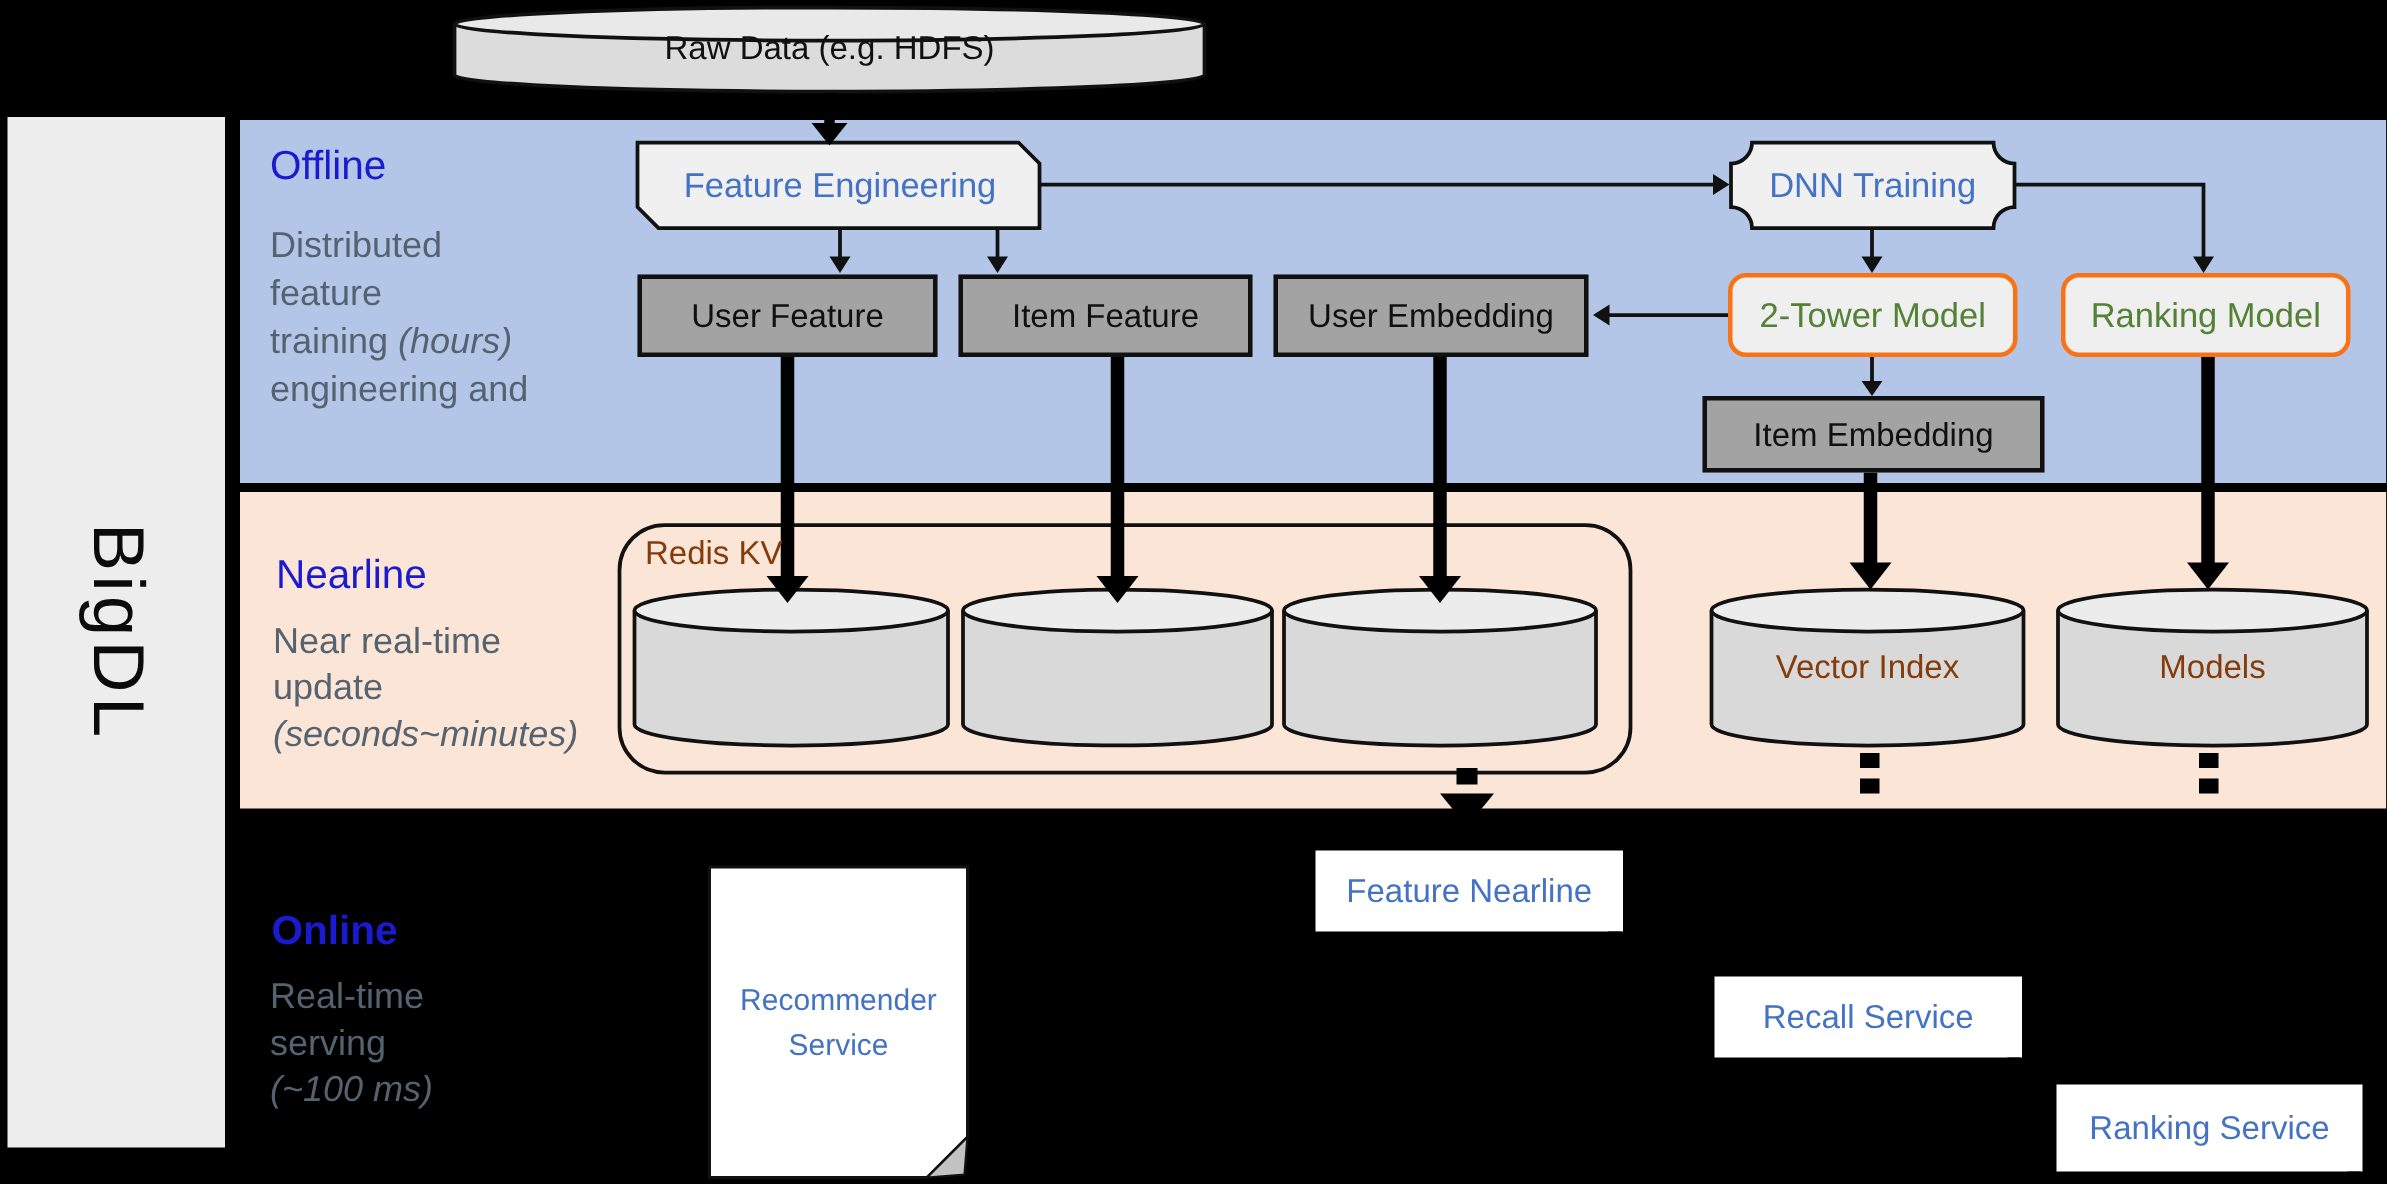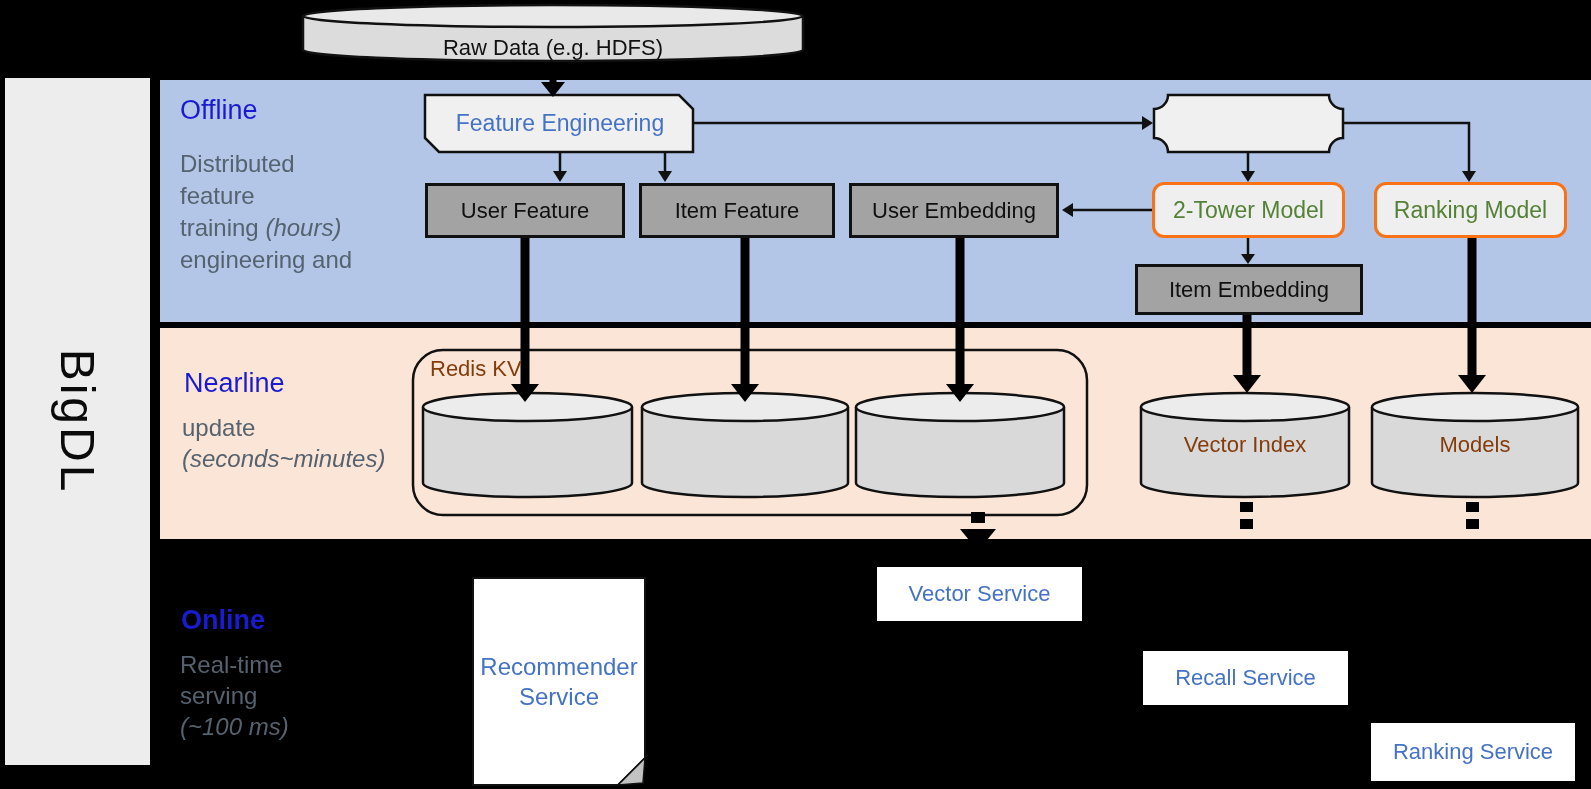--- a/index.html
+++ b/index.html
@@ -21,26 +21,26 @@
   .sec-title.online{font-weight:700;}
   .sec-sub{font-size:24px;color:#55626f;line-height:32px;white-space:nowrap;}
   .sec-sub .it{font-style:italic;}
   
   .node{display:flex;align-items:center;justify-content:center;box-sizing:border-box;}
   .box-dark{background:#a3a3a3;border:3px solid #111;color:#101010;font-size:22px;}
   .box-round{background:#efefef;border:3px solid #f97316;border-radius:12px;color:#538135;font-size:23px;}
   .lbl{display:flex;align-items:center;justify-content:center;text-align:center;}
   .lbl-blue{color:#4472c4;font-size:23px;}
   .lbl-brown{color:#843c0c;font-size:22px;}
-  .lbl-black{color:#111;font-size:22px;margin-top:16px;}
+  .lbl-black{color:#111;font-size:22px;}
   
   .svc{background:#ffffff;color:#4472c4;font-size:22px;display:flex;align-items:center;justify-content:center;}
   .svc::after{content:"";position:absolute;right:1px;bottom:-9px;width:0;height:0;
     border-top:9px solid #000;border-left:9px solid transparent;}
-  .doc-label{color:#4472c4;font-size:24px;line-height:30px;}
+  .doc-label{color:#4472c4;font-size:20px;line-height:30px;}
   svg{position:absolute;left:0;top:0;}
 </style>
 </head>
 <body>
 
 <div class="canvas">
 
   <div class="abs bigdl-bar">
     <span class="bigdl-text">BigDL</span>
   </div>
@@ -152,20 +152,21 @@
     <g>
       <rect x="1466" y="502" width="13" height="10" fill="#000"></rect>
       <rect x="1466" y="519" width="13" height="10" fill="#000"></rect>
     </g>
   </svg>
 
   <div class="abs lbl lbl-black" style="left:303px;top:8px;width:500px;height:48px;">Raw Data (e.g. HDFS)</div>
 
   <div class="abs lbl lbl-blue" style="left:425px;top:95px;width:270px;height:57px;">Feature Engineering</div>
 
+  <div class="abs lbl lbl-blue" style="left:1154px;top:95px;width:189px;height:57px;">DNN Training</div>
 
   <div class="abs node box-dark" style="left:425px;top:183px;width:200px;height:55px;">User Feature</div>
   <div class="abs node box-dark" style="left:639px;top:183px;width:196px;height:55px;">Item Feature</div>
   <div class="abs node box-dark" style="left:849px;top:183px;width:210px;height:55px;">User Embedding</div>
   <div class="abs node box-round" style="left:1152px;top:182px;width:193px;height:56px;">2-Tower Model</div>
   <div class="abs node box-round" style="left:1374px;top:182px;width:193px;height:56px;">Ranking Model</div>
   <div class="abs node box-dark" style="left:1135px;top:264px;width:228px;height:51px;">Item Embedding</div>
 
   <div class="abs lbl-brown" style="left:430px;top:356px;">Redis KV</div>
   <div class="abs lbl lbl-brown" style="left:1141px;top:420px;width:208px;height:50px;">Vector Index</div>
@@ -174,30 +175,31 @@
   <div class="abs sec-title" style="left:180px;top:95px;">Offline</div>
   <div class="abs sec-sub" style="left:180px;top:148px;">
     <div><span>Distributed</span><span class="it"></span></div>
     <div><span>feature</span><span class="it"></span></div>
     <div><span>training </span><span class="it">(hours)</span></div>
     <div><span>engineering and</span><span class="it"></span></div>
   </div>
 
   <div class="abs sec-title" style="left:184px;top:368px;">Nearline</div>
   <div class="abs sec-sub" style="left:182px;top:412px;line-height:31px;">
+    <div><span>Near real-time</span><span class="it"></span></div>
     <div><span>update</span><span class="it"></span></div>
     <div><span></span><span class="it">(seconds~minutes)</span></div>
   </div>
 
   <div class="abs sec-title online" style="left:181px;top:605px;">Online</div>
   <div class="abs sec-sub" style="left:180px;top:649px;line-height:31px;">
     <div><span>Real-time</span><span class="it"></span></div>
     <div><span>serving</span><span class="it"></span></div>
     <div><span></span><span class="it">(~100 ms)</span></div>
   </div>
 
   <div class="abs lbl doc-label" style="left:473px;top:578px;width:172px;height:207px;text-align:center;">Recommender Service</div>
 
-  <div class="abs svc" style="left:877px;top:567px;width:205px;height:54px;">Vector Service</div>
+  <div class="abs svc" style="left:877px;top:567px;width:205px;height:54px;">Feature Nearline</div>
   <div class="abs svc" style="left:1143px;top:651px;width:205px;height:54px;">Recall Service</div>
   <div class="abs svc" style="left:1371px;top:723px;width:204px;height:58px;">Ranking Service</div>
 
 </div>
 
 </body></html>

